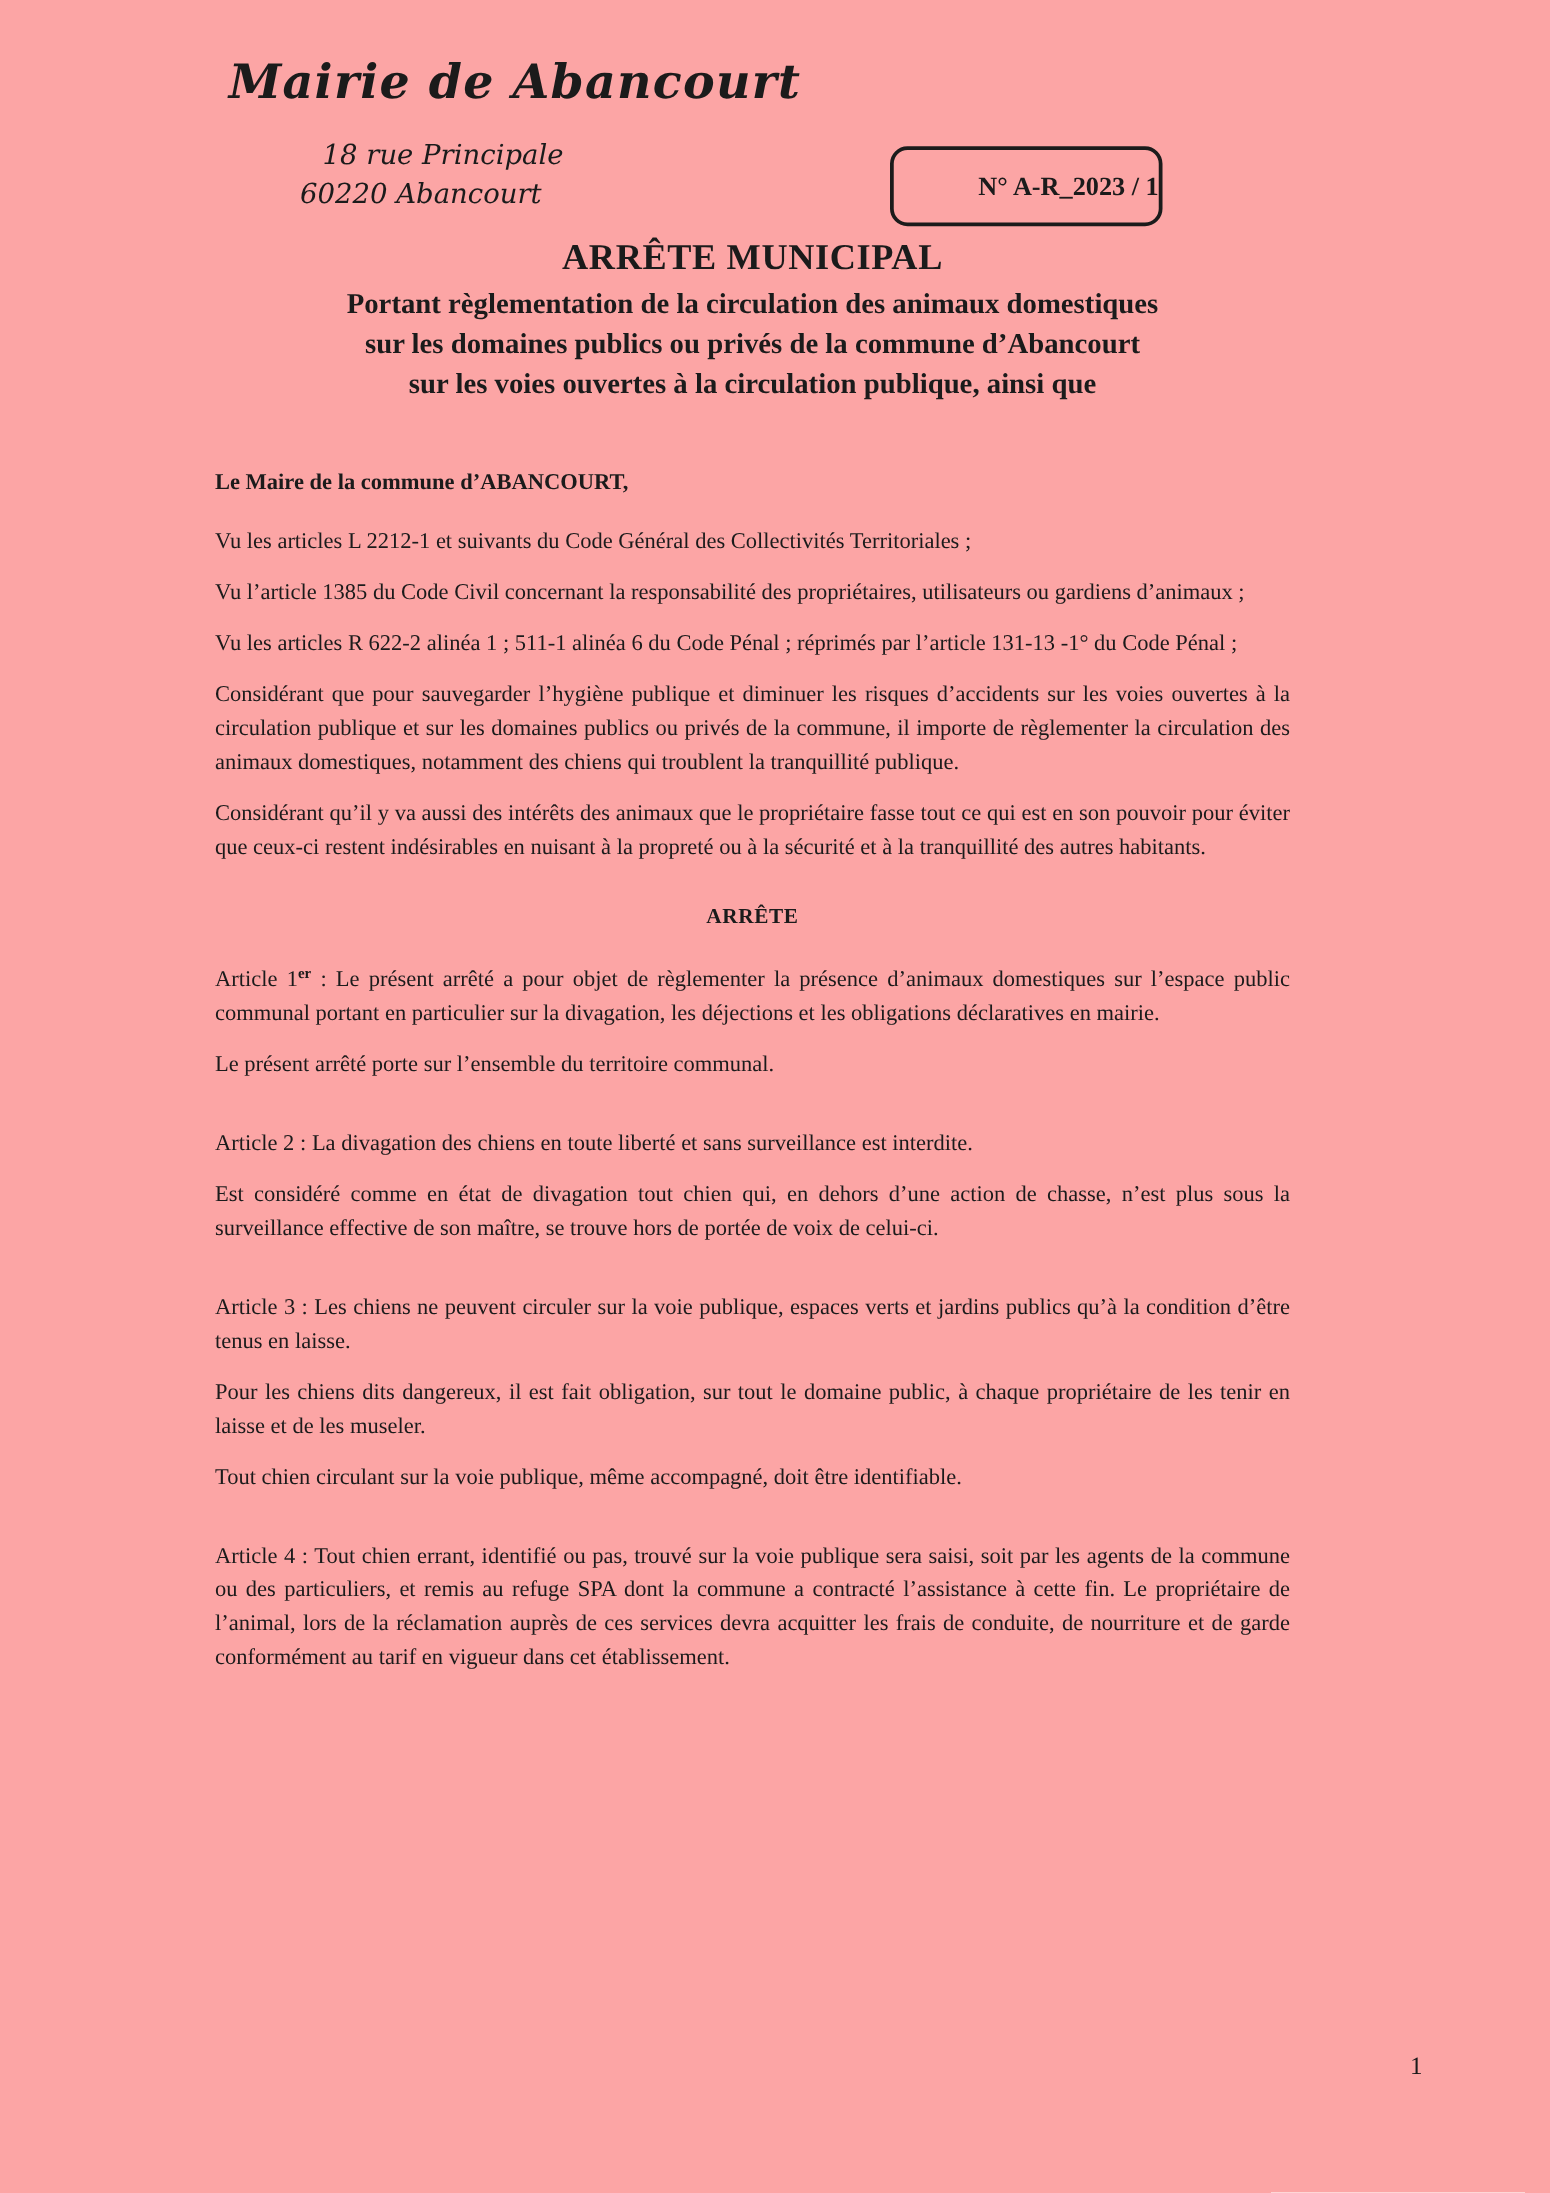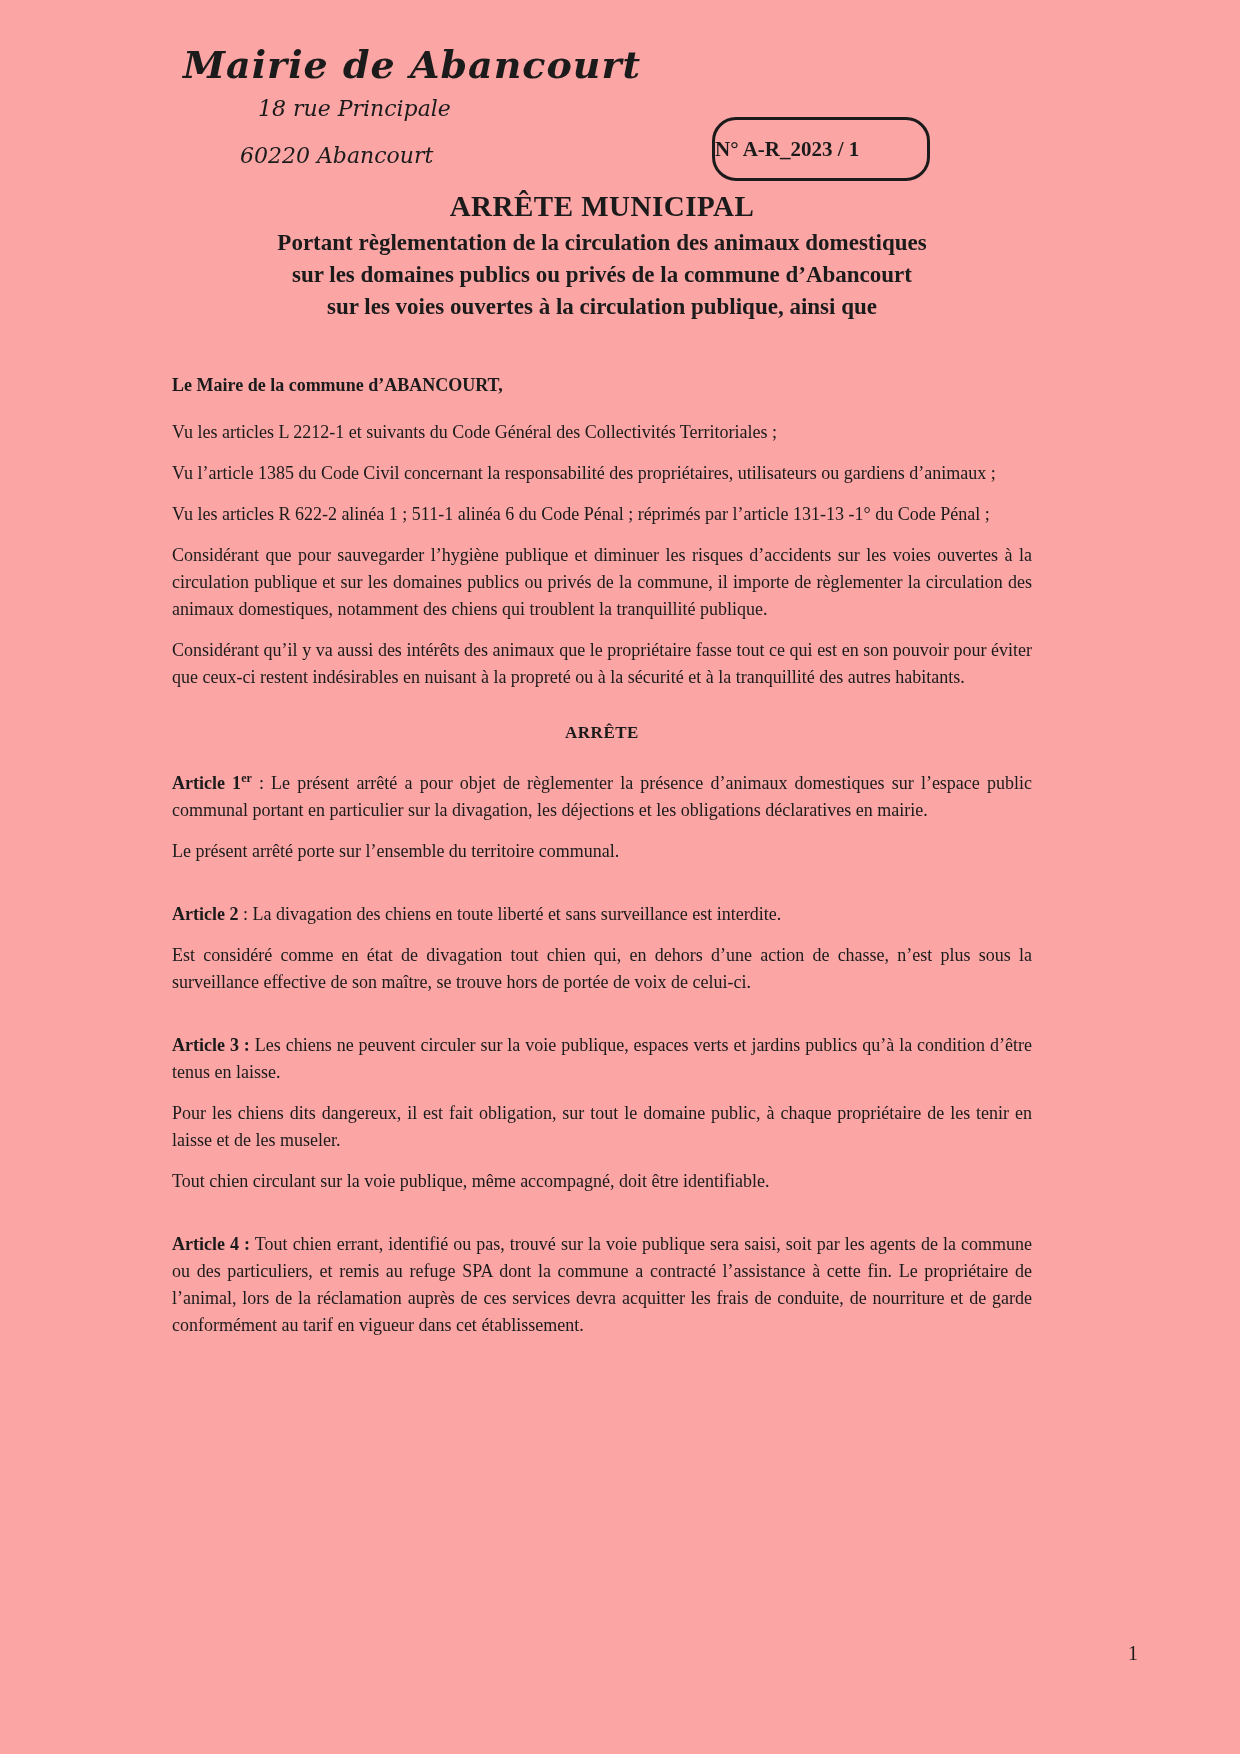--- a/index.html
+++ b/index.html
@@ -28,33 +28,33 @@
     letter-spacing: 1px;
     white-space: nowrap;
   }
   .address {
     position: absolute;
     font-family: "DejaVu Serif", serif;
     font-style: italic;
     font-size: 22px;
     white-space: nowrap;
   }
-  .address.line1 { left: 258px; top: 96px; text-align: right; }
+  .address.line1 { left: 258px; top: 112px; text-align: right; }
   .address.line2 { left: 240px; top: 143px; text-align: right; }
   .ref-box {
     position: absolute;
     left: 712px;
     top: 117px;
     width: 212px;
     height: 58px;
     border: 3px solid #1b1b1b;
-    border-radius: 24px;
+    border-radius: 14px;
     display: flex;
     align-items: center;
-    justify-content: flex-start;
+    justify-content: flex-end;
     font-weight: bold;
     font-size: 21px;
     white-space: nowrap;
   }
   
   .title-block {
     position: absolute;
     left: 172px;
     top: 190px;
     width: 860px;
@@ -91,21 +91,21 @@
   .decree-heading {
     margin: 28px 0 24px 0;
     text-align: center;
     font-size: 17px;
     font-weight: bold;
     letter-spacing: 0.5px;
   }
   .article-start {
     margin-top: 36px !important;
   }
-  .bold { font-weight: bold; }
+  .bold { font-weight: normal; }
   sup.ord {
     font-weight: bold;
     font-size: 12px;
     vertical-align: super;
     line-height: 0;
   }
   .page-number {
     position: absolute;
     left: 1128px;
     top: 1642px;

